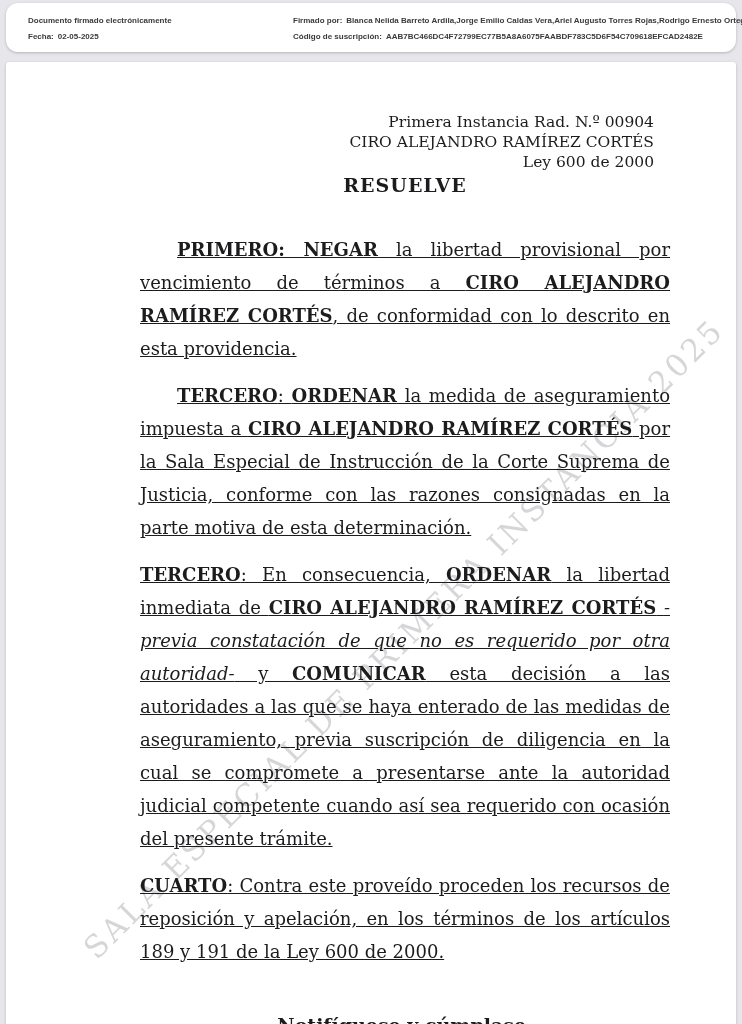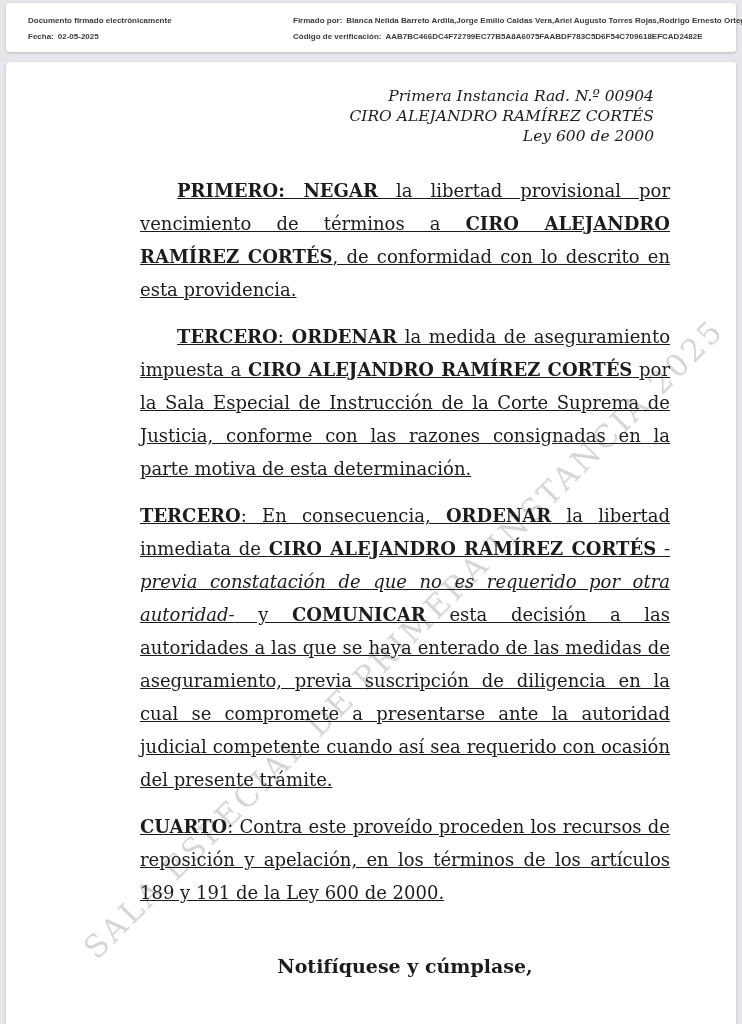--- a/index.html
+++ b/index.html
@@ -8,21 +8,21 @@
     overflow: hidden;
     background: #e7e7eb;
     font-family: "DejaVu Serif", serif;
   }
   
   .sig-bar {
     position: absolute;
     left: 6px; top: 3px;
     width: 730px; height: 49px;
     background: #ffffff;
-    border-radius: 3px;
+    border-radius: 12px;
     box-shadow: 0 1px 3px rgba(0,0,0,0.22);
   }
   .sig-left {
     position: absolute; left: 22px; top: 10px;
     font-family: "Liberation Sans", sans-serif;
     font-size: 8px; font-weight: 700;
     color: #3a3a3a; line-height: 16px;
     white-space: nowrap;
   }
   .sig-right {
@@ -50,27 +50,26 @@
     text-align: center;
     font-size: 31px;
     letter-spacing: 3px;
     color: rgba(148,148,156,0.38);
     white-space: nowrap;
     z-index: 0;
     pointer-events: none;
   }
   .case-header {
     position: absolute;
-    top: 24px; right: 82px;
+    top: 50px; right: 82px;
     text-align: right;
     font-size: 15.5px;
     line-height: 20px;
     color: #1c1c1e;
     z-index: 1;
-    font-style: italic;
   }
   .doc-body {
     position: absolute;
     left: 134px; top: 112px;
     width: 530px;
     color: #1c1c1e;
     z-index: 1;
   }
   .doc-title {
     text-align: center;
@@ -108,35 +107,36 @@
     </div>
     <div class="sig-line">
       <span>Fecha:</span><span class="val">02-05-2025</span>
     </div>
   </div>
   <div class="sig-right">
     <div class="sig-line">
       <span>Firmado por:</span><span class="val">Blanca Nelida Barreto Ardila,Jorge Emilio Caldas Vera,Ariel Augusto Torres Rojas,Rodrigo Ernesto Ortega Sanchez</span>
     </div>
     <div class="sig-line">
-      <span>Código de verificación:</span><span class="val">AAB7BC466DC4F72799EC77B5A8A6075FAABDF783C5D6F54C709618EFCAD2482E</span>
+      <span>Código de suscripción:</span><span class="val">AAB7BC466DC4F72799EC77B5A8A6075FAABDF783C5D6F54C709618EFCAD2482E</span>
     </div>
   </div>
 </div>
 
 <div class="page">
   <div class="watermark">SALA ESPECIAL DE PRIMERA INSTANCIA 2025</div>
 
   <div class="case-header">
     <div>Primera Instancia Rad. N.º 00904</div>
     <div>CIRO ALEJANDRO RAMÍREZ CORTÉS</div>
     <div>Ley 600 de 2000</div>
   </div>
 
   <div class="doc-body">
+    <div class="doc-title">RESUELVE</div>
     <div>
         <p class="para indent"><span class="b">PRIMERO: NEGAR</span><span> la libertad provisional por vencimiento de términos a </span><span class="b">CIRO ALEJANDRO RAMÍREZ CORTÉS</span><span>, de conformidad con lo descrito en esta providencia.</span></p>
         <p class="para indent"><span class="b">TERCERO</span><span>: </span><span class="b">ORDENAR</span><span> la medida de aseguramiento impuesta a </span><span class="b">CIRO ALEJANDRO RAMÍREZ CORTÉS</span><span> por la Sala Especial de Instrucción de la Corte Suprema de Justicia, conforme con las razones consignadas en la parte motiva de esta determinación.</span></p>
         <p class="para"><span class="b">TERCERO</span><span>: En consecuencia, </span><span class="b">ORDENAR</span><span> la libertad inmediata de </span><span class="b">CIRO ALEJANDRO RAMÍREZ CORTÉS</span><span> </span><span class="i">-previa constatación de que no es requerido por otra autoridad-</span><span> y </span><span class="b">COMUNICAR</span><span> esta decisión a las autoridades a las que se haya enterado de las medidas de aseguramiento, previa suscripción de diligencia en la cual se compromete a presentarse ante la autoridad judicial competente cuando así sea requerido con ocasión del presente trámite.</span></p>
         <p class="para"><span class="b">CUARTO</span><span>: Contra este proveído proceden los recursos de reposición y apelación, en los términos de los artículos 189 y 191 de la Ley 600 de 2000.</span></p>
       </div>
     <div class="closing">Notifíquese y cúmplase,</div>
   </div>
 </div>
 

